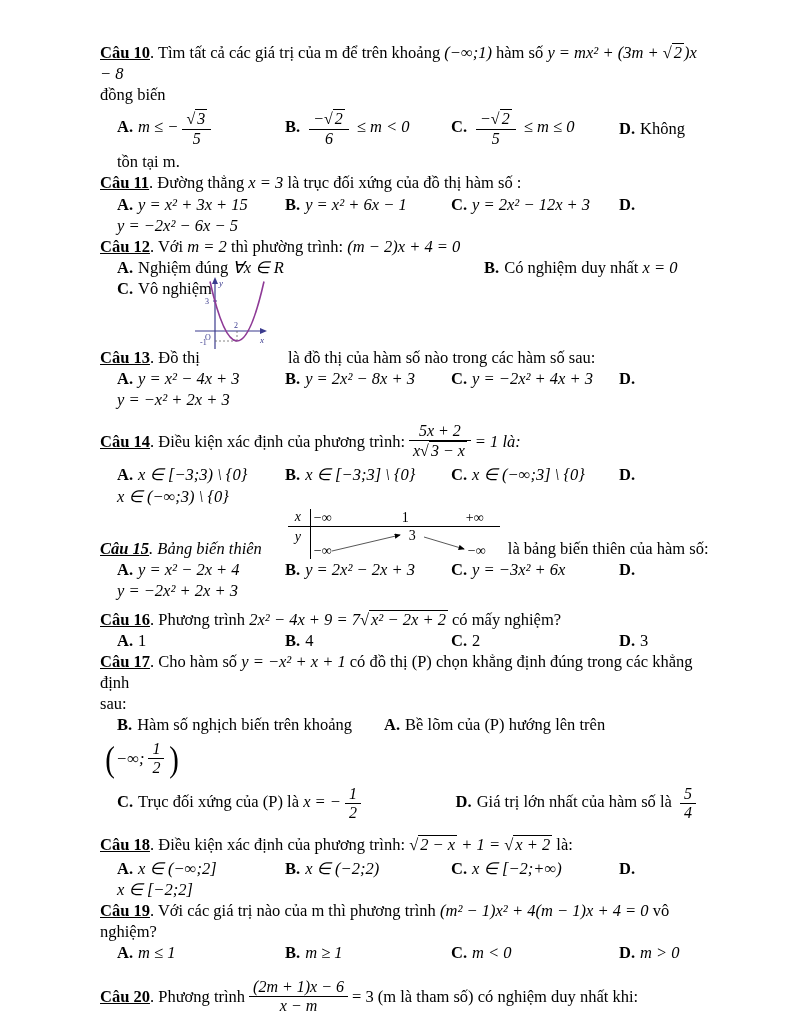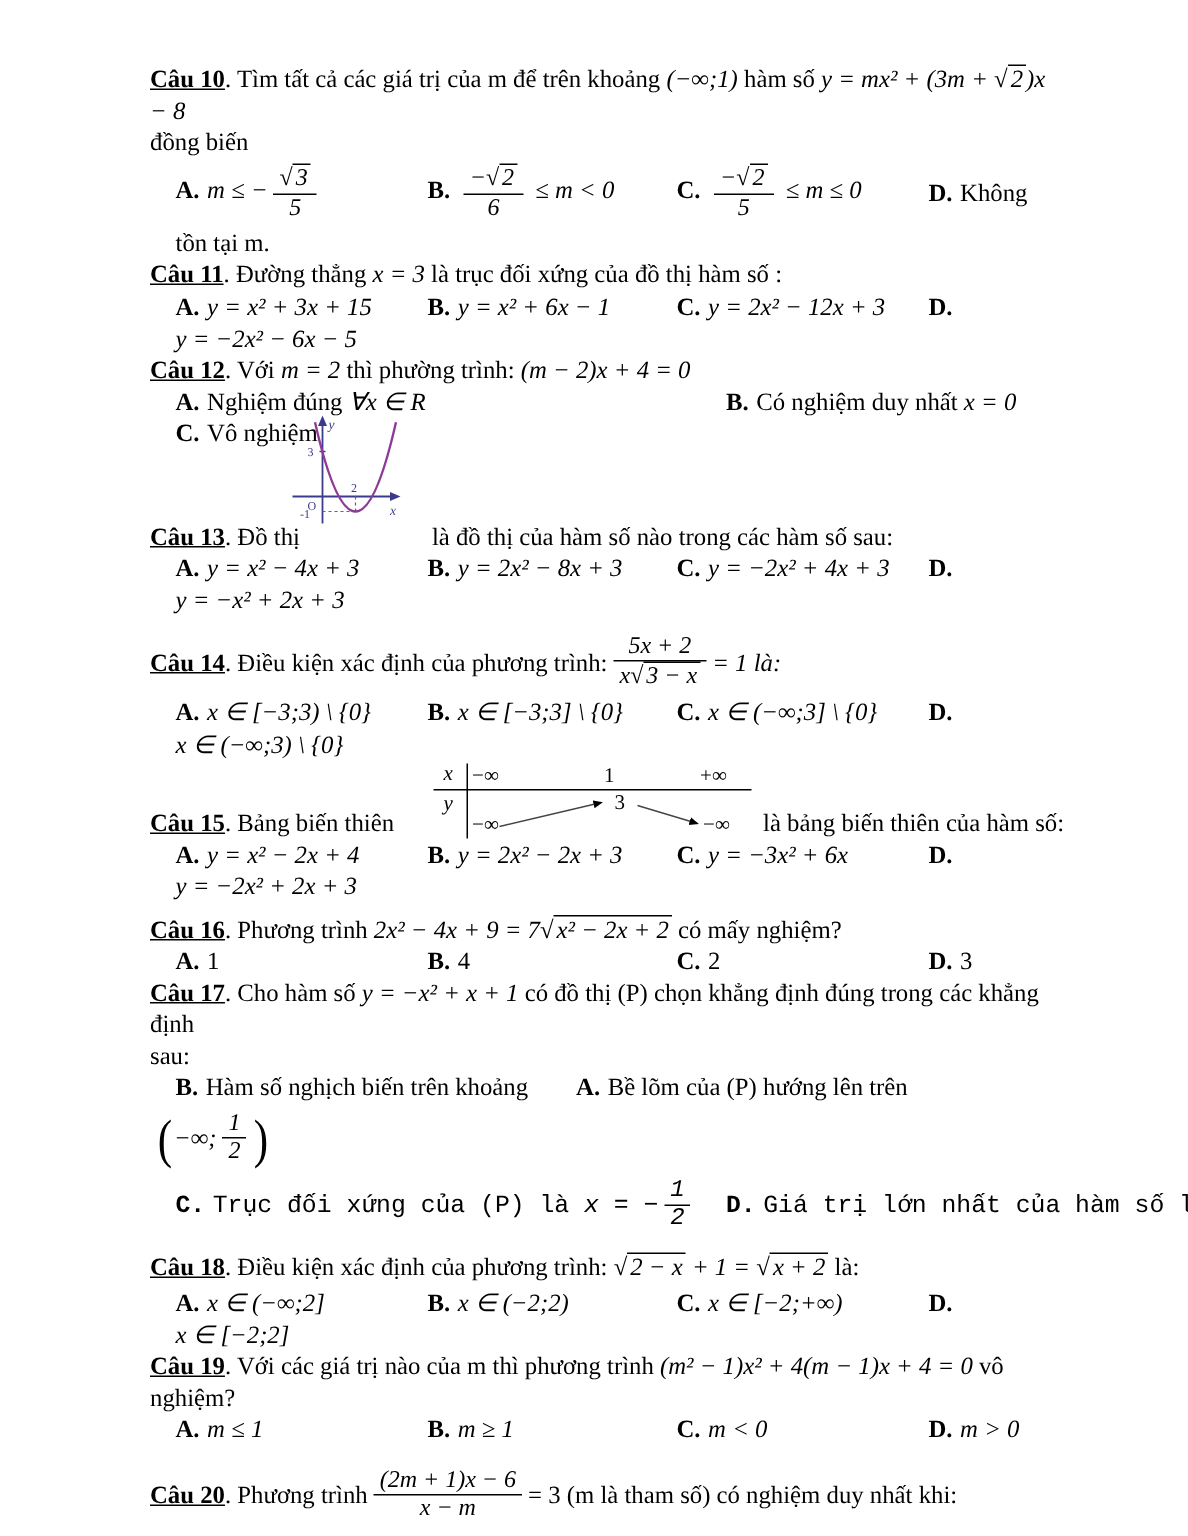--- a/index.html
+++ b/index.html
@@ -28,21 +28,21 @@
   .frac{display:inline-block;vertical-align:middle;text-align:center;margin:0 4px;line-height:1.12;font-size:0.97em;}
   .fn{display:block;padding:0 4px;border-bottom:1px solid #000;}
   .fd{display:block;padding:0 4px;}
   
   .sqrt{display:inline-block;white-space:nowrap;}
   .rs{font-style:normal;}
   .rad{display:inline-block;border-top:1px solid #000;padding:0 2px;line-height:1.15;}
   
   .rowc{display:flex;align-items:center;}
   .h46{height:46px;}
-  .h44{height:44px;font-family:Liberation Mono, monospace;}
+  .h44{height:44px;}
   .h50{height:50px;}
   
   .bigp{font-size:36px;font-weight:400;line-height:1;vertical-align:middle;display:inline-block;transform:scaleX(.8);}
   
   .graph{position:absolute;left:92px;top:232px;width:78px;height:78px;}
   .gspace{display:inline-block;width:88px;}
   
   .q15t{display:flex;align-items:flex-end;height:52px;}
   .bbt{position:relative;width:212px;height:50px;margin:0 8px 0 26px;font-size:14px;flex:none;}
   .bbt span{position:absolute;line-height:1;}
@@ -141,21 +141,21 @@
       <span class="oc c1"><span class="ol">A.</span><span class="m">x ∈ [−3;3) \ {0}</span></span>
       <span class="oc c2"><span class="ol">B.</span><span class="m">x ∈ [−3;3] \ {0}</span></span>
       <span class="oc c3"><span class="ol">C.</span><span class="m">x ∈ (−∞;3] \ {0}</span></span>
       <span class="oc c4"><span class="ol">D.</span></span>
     </div>
     <div class="ln cont"><span class="m">x ∈ (−∞;3) \ {0}</span></div>
   </div>
 
   <div>
     <div class="q15t">
-      <span style="white-space:nowrap;"><span class="qlabel">Câu 15</span><span>. Bảng biến thiên</span></span>
+      <span style="white-space:nowrap;font-style:italic;"><span class="qlabel">Câu 15</span><span>. Bảng biến thiên</span></span>
       <div class="bbt">
         <span class="vline"></span>
         <span class="hline"></span>
         <span class="it" style="left:7px;top:1px;">x</span>
         <span class="it" style="left:7px;top:21px;">y</span>
         <span style="left:26px;top:2px;">−∞</span>
         <span style="left:114px;top:2px;">1</span>
         <span style="left:178px;top:2px;">+∞</span>
         <span style="left:26px;top:35px;">−∞</span>
         <span style="left:121px;top:20px;">3</span>

